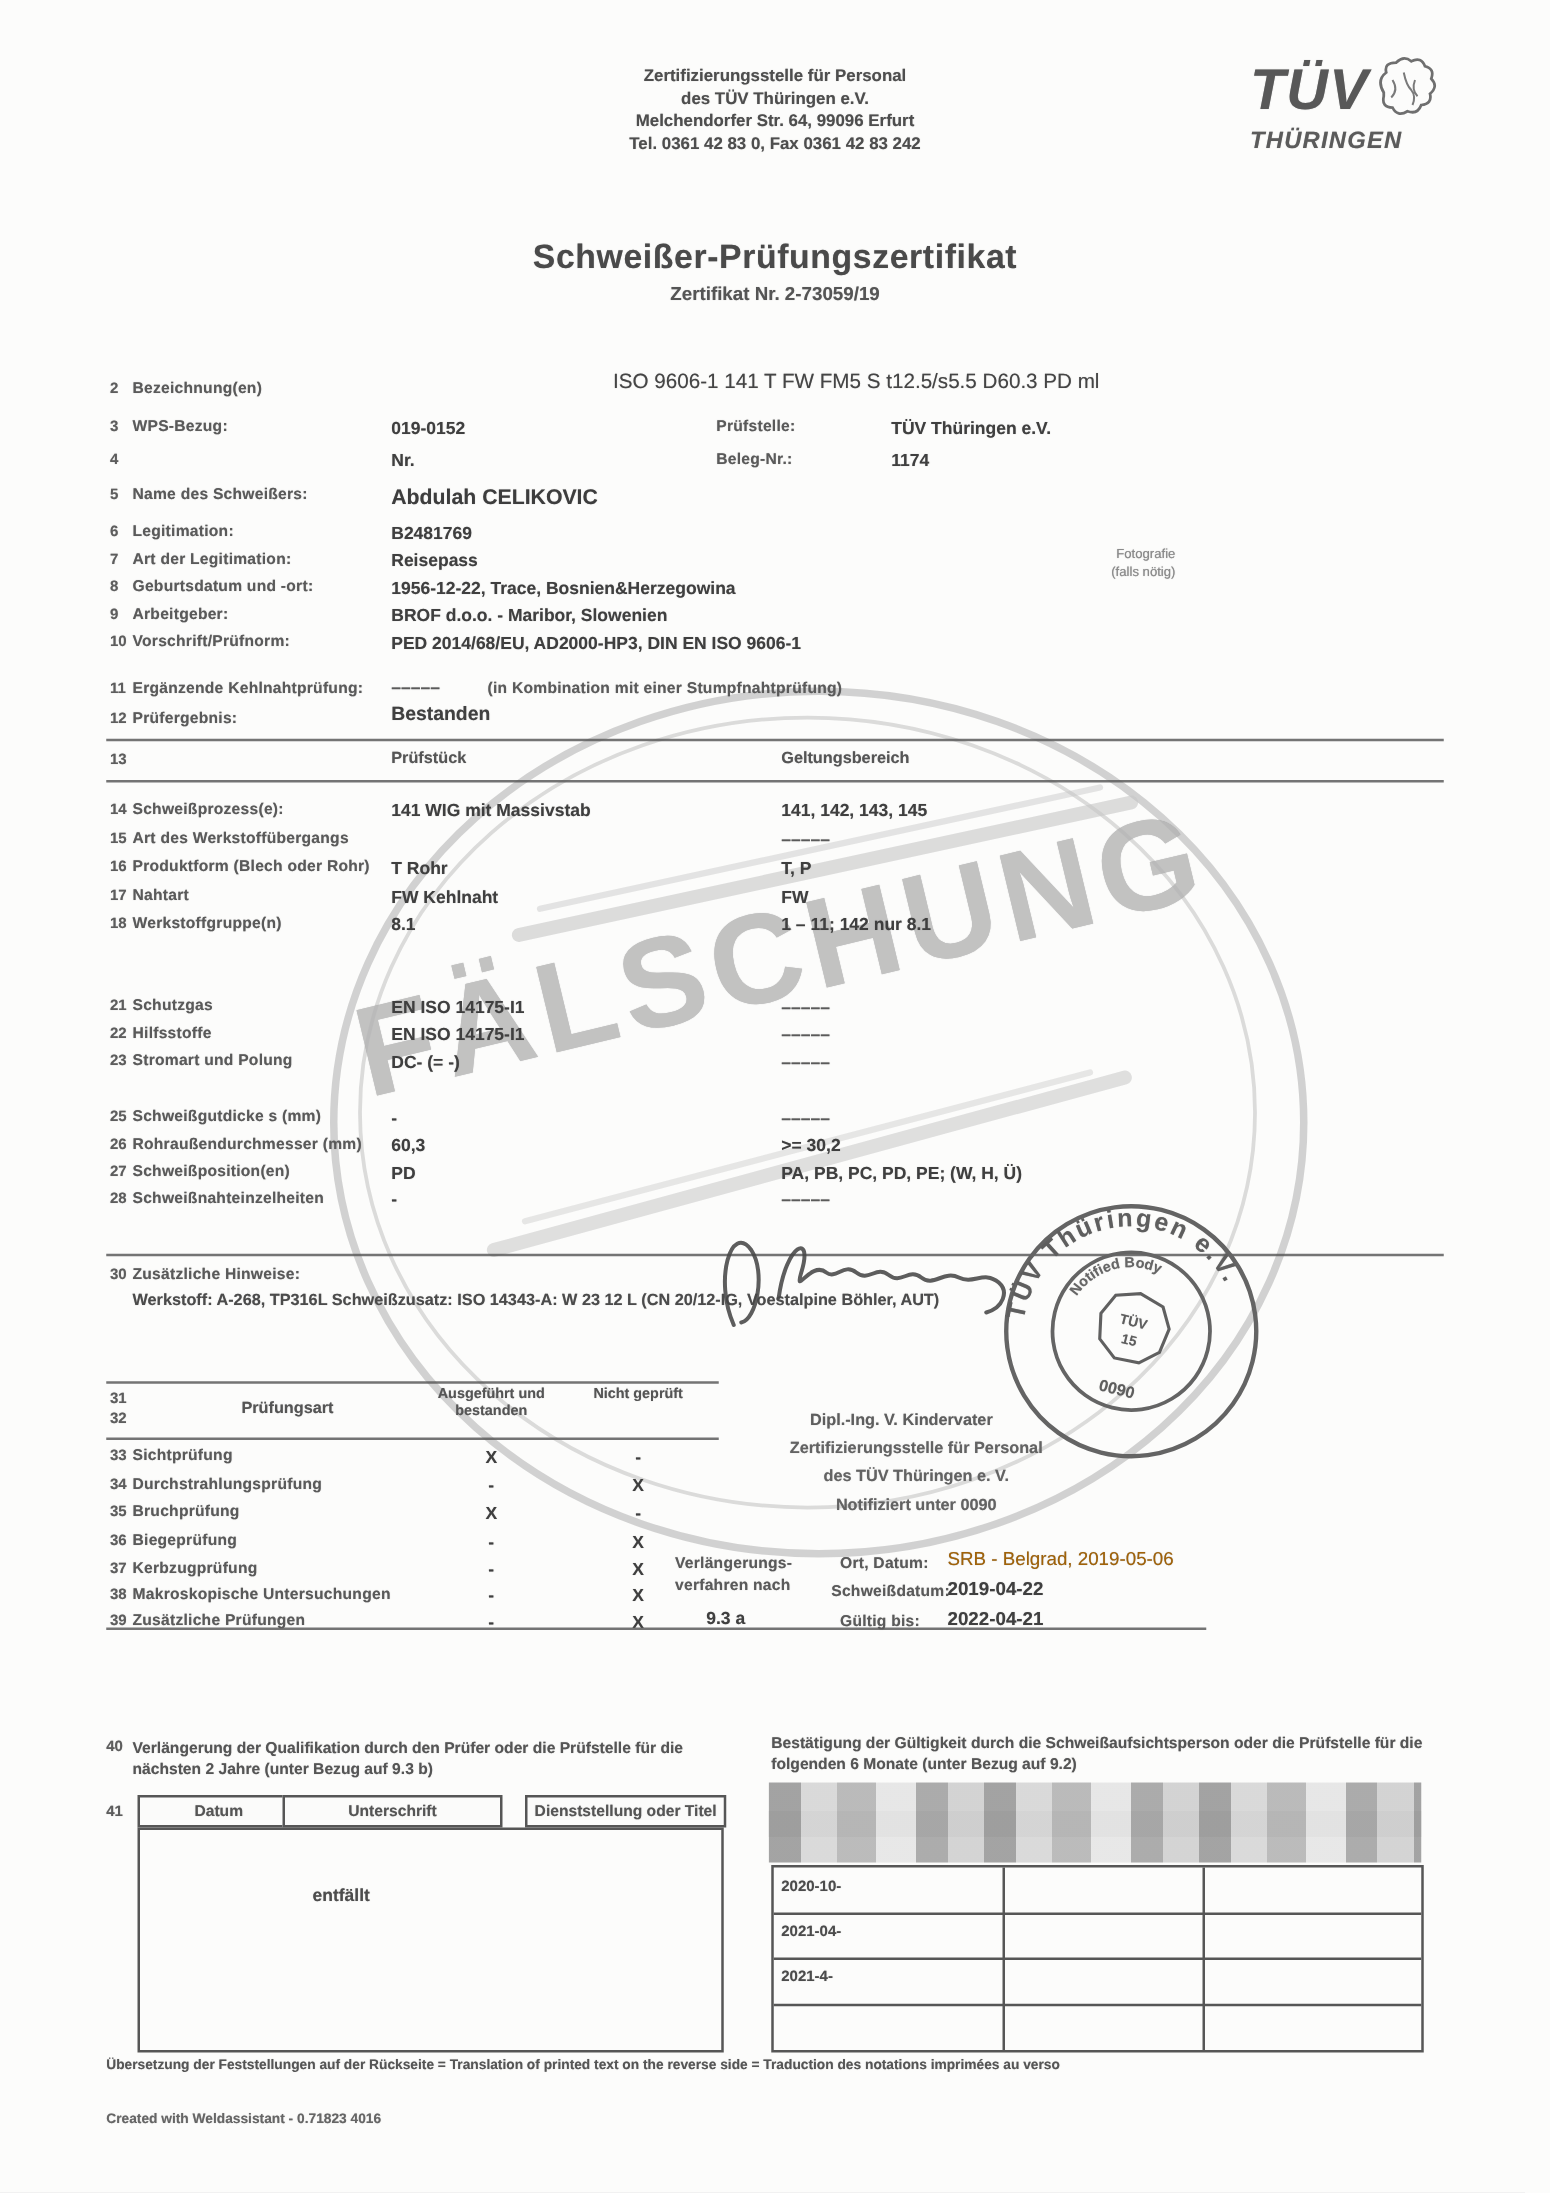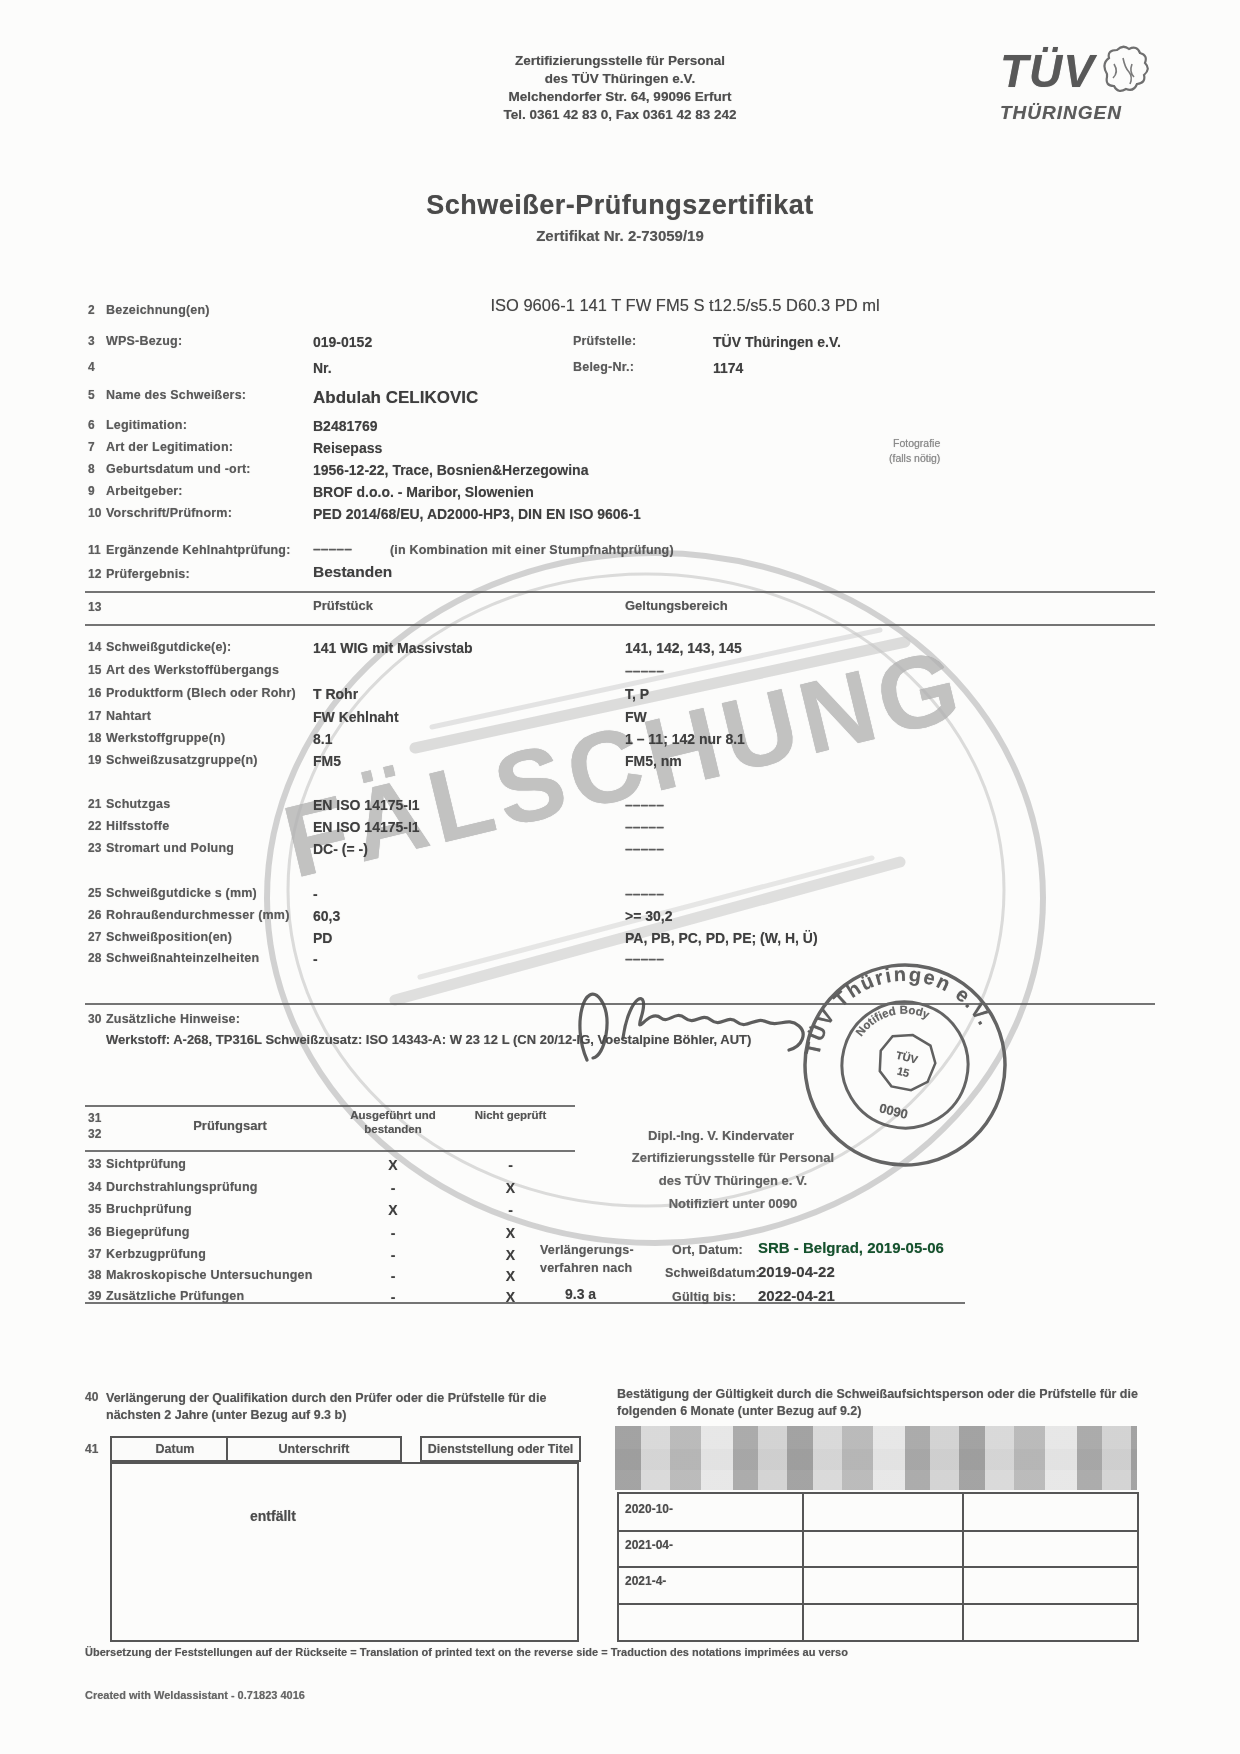--- a/index.html
+++ b/index.html
@@ -130,21 +130,21 @@
 
   <div class="a hline" style="left:85px;top:591px;width:1070px"></div>
   <span class="a num" style="left:88px;top:600px">13</span>
   <span class="a heading13" style="left:313px;top:598px">Prüfstück</span>
   <span class="a heading13" style="left:625px;top:598px">Geltungsbereich</span>
   <div class="a hline" style="left:85px;top:624px;width:1070px"></div>
 
   <div class="a" style="left:85px;top:632px;width:1070px;height:360px">
     <div class="srow" style="top:8px">
         <span class="a num" style="left:3px">14</span>
-        <span class="a lb" style="left:21px">Schweißgutdicke(e):</span>
+        <span class="a lb" style="left:21px">Schweißprozess(e):</span>
         <span class="a vl" style="left:228px">141 WIG mit Massivstab</span>
         <span class="a vl" style="left:540px">141, 142, 143, 145</span>
       </div>
     <div class="srow" style="top:31px">
         <span class="a num" style="left:3px">15</span>
         <span class="a lb" style="left:21px">Art des Werkstoffübergangs</span>
         <span class="a vl" style="left:228px"></span>
         <span class="a vl" style="left:540px;color:#5a5a5a">–––––</span>
       </div>
     <div class="srow" style="top:54px">
@@ -157,26 +157,20 @@
         <span class="a num" style="left:3px">17</span>
         <span class="a lb" style="left:21px">Nahtart</span>
         <span class="a vl" style="left:228px">FW Kehlnaht</span>
         <span class="a vl" style="left:540px">FW</span>
       </div>
     <div class="srow" style="top:99px">
         <span class="a num" style="left:3px">18</span>
         <span class="a lb" style="left:21px">Werkstoffgruppe(n)</span>
         <span class="a vl" style="left:228px">8.1</span>
         <span class="a vl" style="left:540px">1 – 11; 142 nur 8.1</span>
-      </div>
-    <div class="srow" style="top:121px">
-        <span class="a num" style="left:3px">19</span>
-        <span class="a lb" style="left:21px">Schweißzusatzgruppe(n)</span>
-        <span class="a vl" style="left:228px">FM5</span>
-        <span class="a vl" style="left:540px">FM5, nm</span>
       </div>
     <div class="srow" style="top:165px">
         <span class="a num" style="left:3px">21</span>
         <span class="a lb" style="left:21px">Schutzgas</span>
         <span class="a vl" style="left:228px">EN ISO 14175-I1</span>
         <span class="a vl" style="left:540px;color:#5a5a5a">–––––</span>
       </div>
     <div class="srow" style="top:187px">
         <span class="a num" style="left:3px">22</span>
         <span class="a lb" style="left:21px">Hilfsstoffe</span>
@@ -303,21 +297,21 @@
       </div>
     <div class="a hline" style="left:0;top:197px;width:880px"></div>
   </div>
 
   <span class="a lb" style="left:540px;top:1243px">Verlängerungs-</span>
   <span class="a lb" style="left:540px;top:1261px">verfahren nach</span>
   <span class="a vl" style="left:565px;top:1286px">9.3 a</span>
   <span class="a lb" style="left:672px;top:1243px">Ort, Datum:</span>
   <span class="a lb" style="left:665px;top:1266px">Schweißdatum:</span>
   <span class="a lb" style="left:672px;top:1290px">Gültig bis:</span>
-  <span class="a" style="left:758px;top:1239px;font-size:15px;font-weight:700;color:#14532d">SRB - Belgrad, 2019-05-06</span>
+  <span class="a" style="left:758px;top:1239px;font-size:15px;font-weight:400;color:#a16207">SRB - Belgrad, 2019-05-06</span>
   <span class="a" style="left:758px;top:1263px;font-size:15px;font-weight:800;color:#3f3f3f">2019-04-22</span>
   <span class="a" style="left:758px;top:1287px;font-size:15px;font-weight:800;color:#3f3f3f">2022-04-21</span>
 
   <span class="a num" style="left:85px;top:1390px">40</span>
   <div class="a" style="left:106px;top:1390px;width:470px;font-size:12.5px;font-weight:700;color:#555;line-height:17px">Verlängerung der Qualifikation durch den Prüfer oder die Prüfstelle für die nächsten 2 Jahre (unter Bezug auf 9.3 b)</div>
   <span class="a num" style="left:85px;top:1442px">41</span>
   <div class="a hcell" style="left:110px;top:1436px;width:126px;height:22px">Datum</div>
   <div class="a hcell" style="left:226px;top:1436px;width:172px;height:22px">Unterschrift</div>
   <div class="a hcell" style="left:420px;top:1436px;width:157px;height:22px">Dienststellung oder Titel</div>
   <div class="a bx" style="left:110px;top:1462px;width:465px;height:176px">

